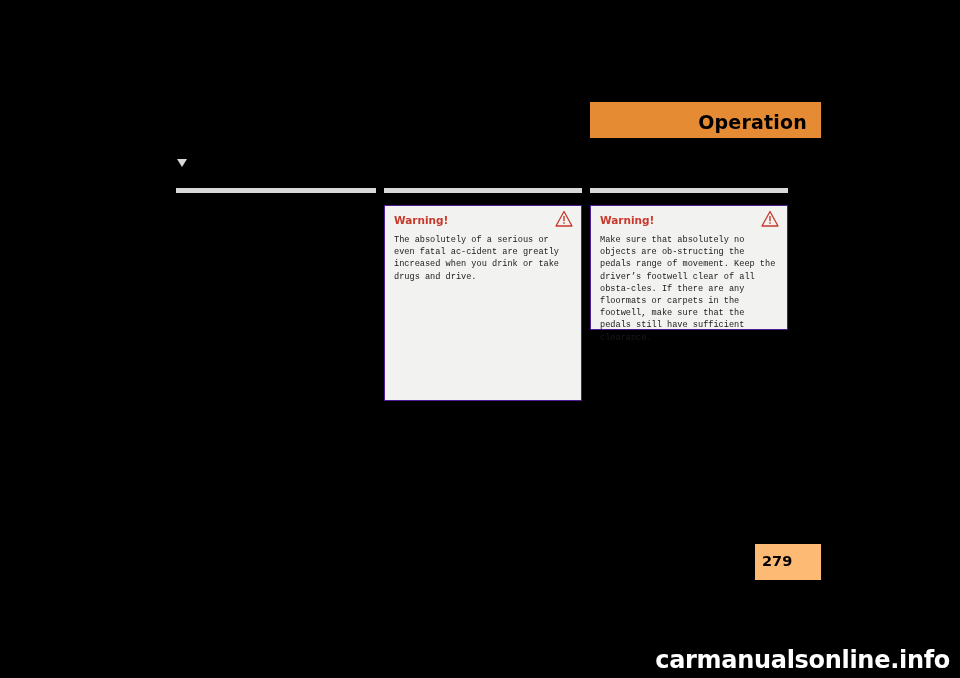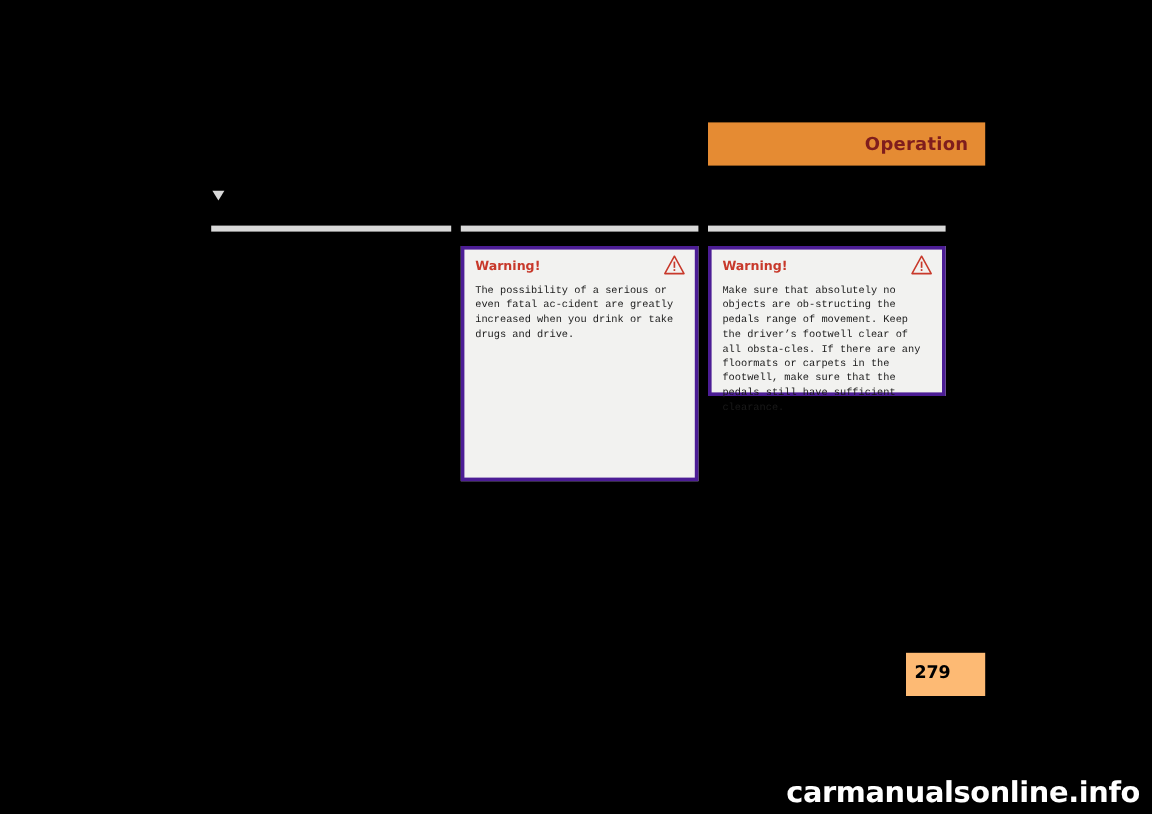--- a/index.html
+++ b/index.html
@@ -21,22 +21,22 @@
     left: 590px;
     top: 102px;
     width: 231px;
     height: 36px;
     background: #e58b33;
   }
   .header-tab .header-title {
     position: absolute;
     right: 14px;
     top: 9px;
-    color: #7f1d1d;
-    font-size: 15px;
+    color: #000000;
+    font-size: 19px;
     font-weight: bold;
     letter-spacing: 0.2px;
   }
 
   .page-number-tab {
     position: absolute;
     left: 755px;
     top: 544px;
     width: 66px;
     height: 36px;
@@ -67,21 +67,21 @@
     background: #d9d9d9;
   }
   .col-rule.c1 { left: 176px; top: 188px; width: 200px; }
   .col-rule.c2 { left: 384px; top: 188px; width: 198px; }
   .col-rule.c3 { left: 590px; top: 188px; width: 198px; }
 
   
   .warning-box {
     position: absolute;
     background: #f2f2f0;
-    border: 3px solid #4c1d95;
+    border: 1px solid #4c1d95;
     box-sizing: border-box;
   }
   .warning-box.box1 { left: 384px; top: 205px; width: 198px; height: 196px; }
   .warning-box.box2 { left: 590px; top: 205px; width: 198px; height: 125px; }
 
   .warning-head {
     position: relative;
     height: 28px;
   }
   .warning-title {
@@ -146,21 +146,21 @@
     <div class="warning-title">Warning!</div>
     <div class="warning-icon">
       <svg width="18" height="18" viewBox="0 0 18 18" aria-hidden="true">
         <polygon points="9,1.5 17,16 1,16" fill="none" stroke="#c8392b" stroke-width="1.3" stroke-linejoin="round"></polygon>
         <rect x="8.3" y="6" width="1.4" height="5.2" fill="#c8392b"></rect>
         <rect x="8.3" y="12.3" width="1.4" height="1.5" fill="#c8392b"></rect>
       </svg>
     </div>
   </div>
   <div class="warning-body">
-    <p>The possibility of a serious or even fatal ac-cident are greatly increased when you drink or take drugs and drive.</p>
+    <p>The absolutely of a serious or even fatal ac-cident are greatly increased when you drink or take drugs and drive.</p>
   </div>
 </div>
 
 <div class="warning-box box2">
   <div class="warning-head">
     <div class="warning-title">Warning!</div>
     <div class="warning-icon">
       <svg width="18" height="18" viewBox="0 0 18 18" aria-hidden="true">
         <polygon points="9,1.5 17,16 1,16" fill="none" stroke="#c8392b" stroke-width="1.3" stroke-linejoin="round"></polygon>
         <rect x="8.3" y="6" width="1.4" height="5.2" fill="#c8392b"></rect>

